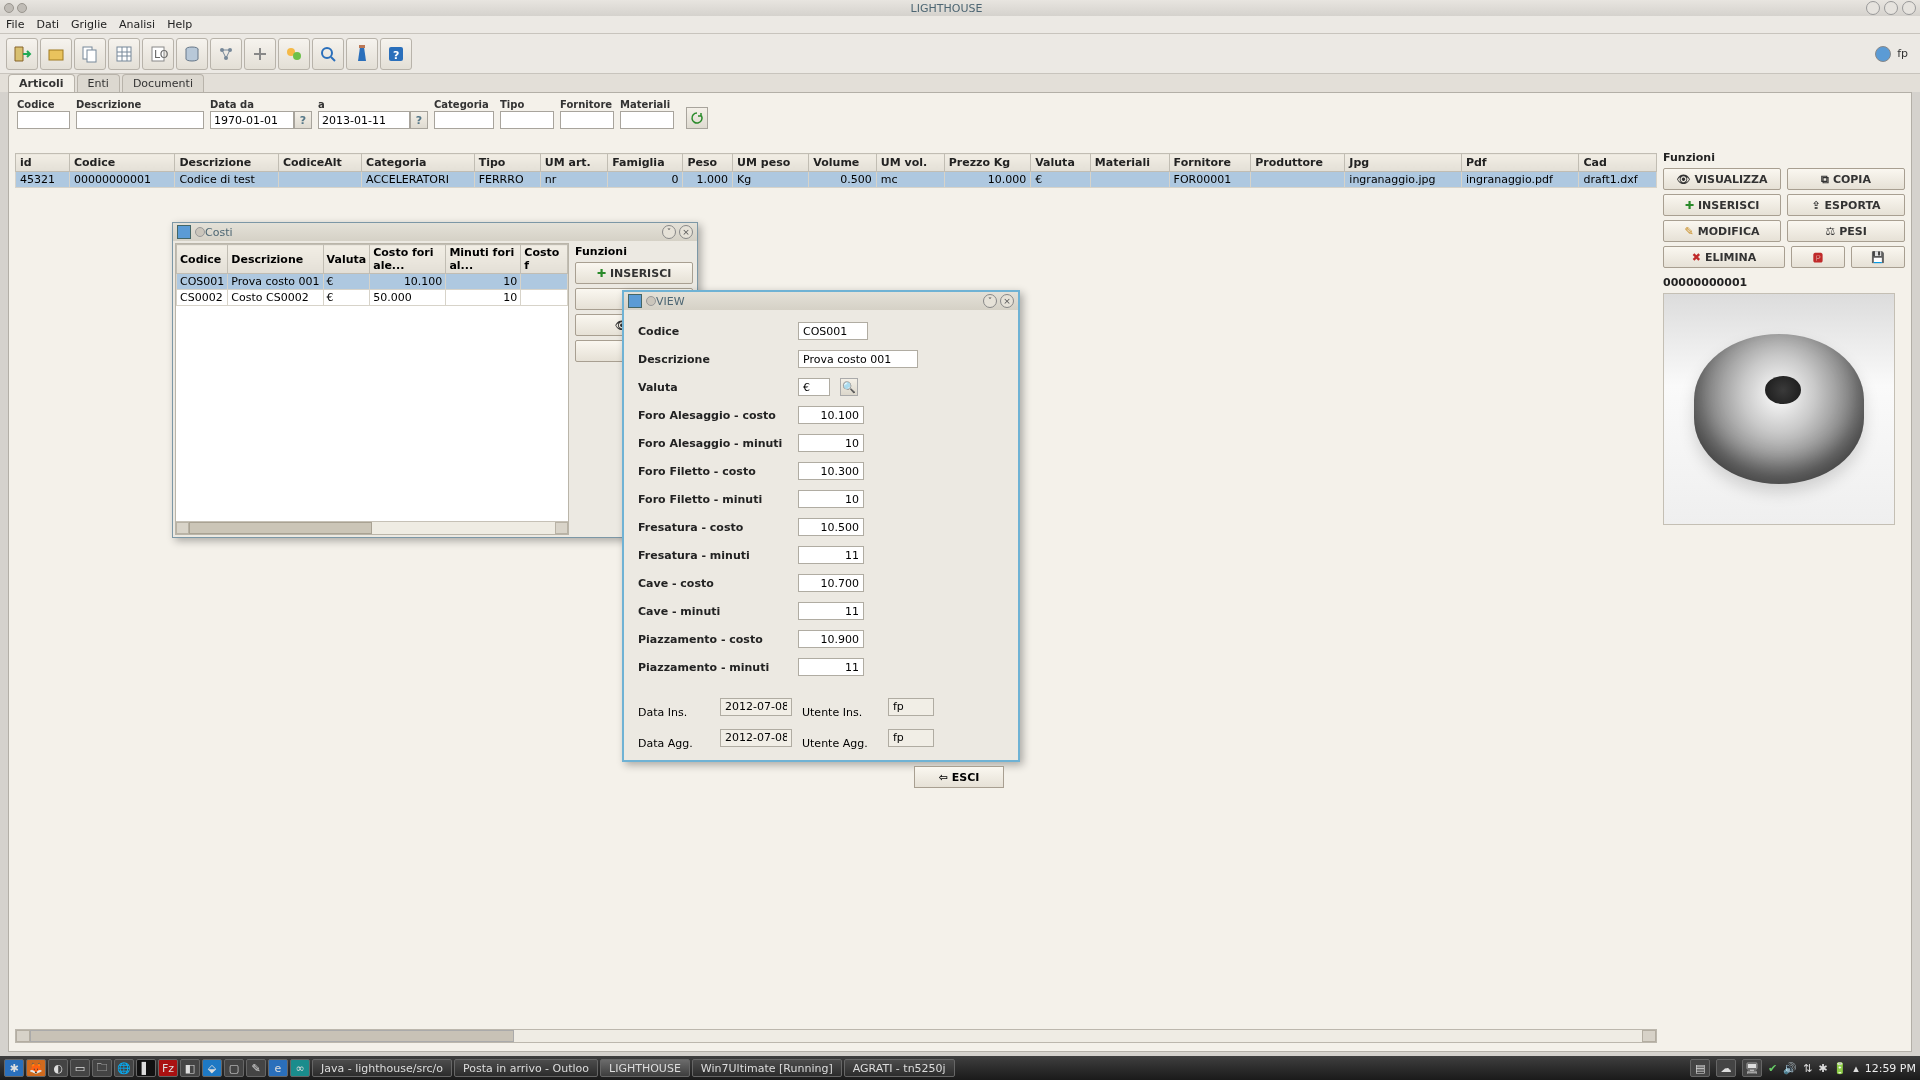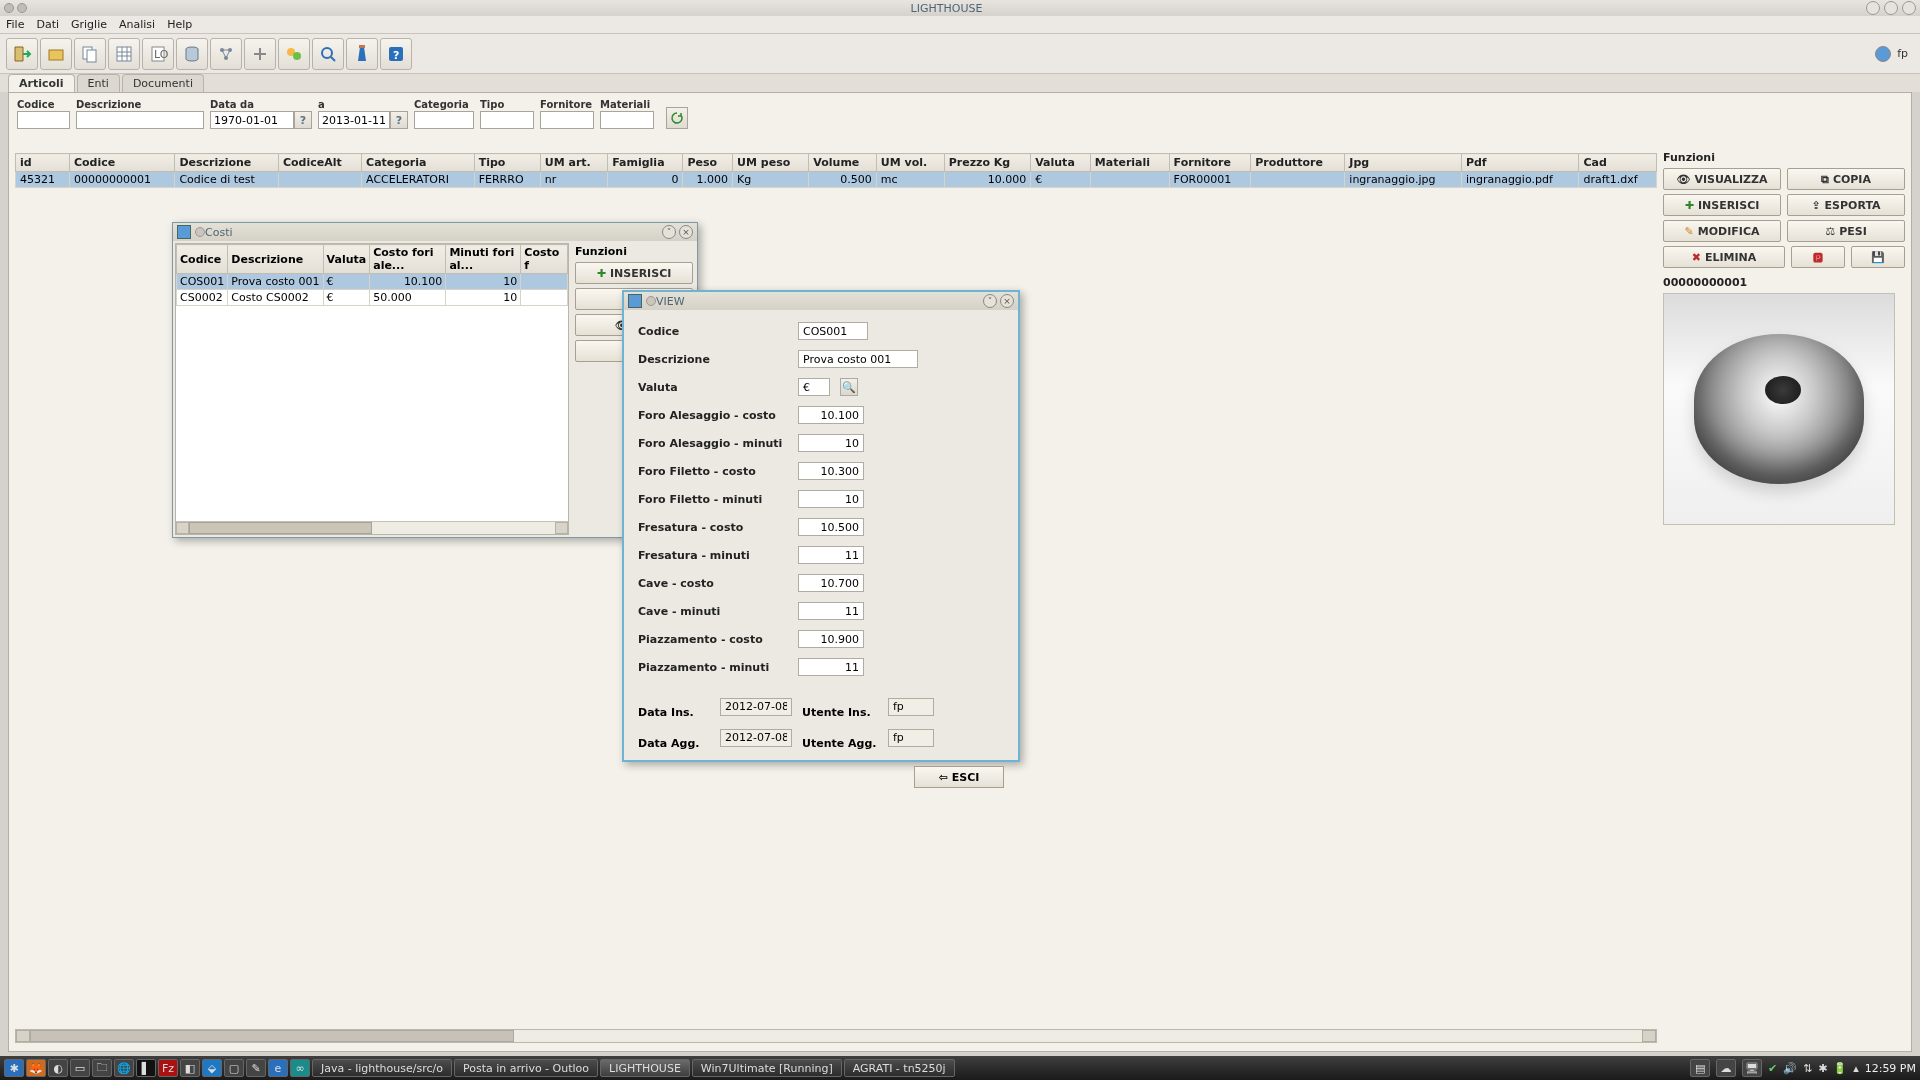--- a/index.html
+++ b/index.html
@@ -89,21 +89,21 @@
 
 
 .view { top: 290px; left: 622px; width: 398px; height: 472px; z-index: 10; border: 2px solid #6fb2d4; }
 .view-body { padding: 12px 14px; display: flex; flex-direction: column; gap: 10px; }
 .frow { display: flex; align-items: center; gap: 10px; }
 .frow label { width: 150px; font-weight: bold; color: #222; }
 .frow input { height: 18px; border: 1px solid #b0aca2; background: #fff; padding: 0 4px; text-align: right; }
 .frow input.l { text-align: left; }
 .frow .lookup { width: 18px; height: 18px; border: 1px solid #aaa; background: linear-gradient(#f4f0e7,#dcd7cb); display:inline-flex; align-items:center; justify-content:center; }
 .meta { margin-top: 8px; display: grid; grid-template-columns: 72px 72px 76px 46px; gap: 6px 10px; align-items: center; }
-.meta label { font-weight: bold; margin-top: 12px; }
+.meta label { font-weight: normal; margin-top: 12px; }
 .meta input { height: 18px; border: 1px solid #b0aca2; background: #f1eee6; padding: 0 4px; text-align:left;}
 .esci-row { display: flex; justify-content: flex-end; margin-top: 6px; }
 .esci { width: 90px; height: 22px; border: 1px solid #a89f91; background: linear-gradient(#faf7f0,#e6e1d6); display:flex; align-items:center; justify-content:center; gap:4px; font-weight:bold; }
 
 
 .taskbar { position: absolute; bottom: 0; left: 0; right: 0; height: 24px; background: linear-gradient(#3f3f3f,#1a1a1a); display: flex; align-items: center; padding: 0 4px; gap: 2px; color: #ddd; font-size: 10px; }
 .taskbar .tbicon { width: 20px; height: 18px; background: #444; border: 1px solid #666; border-radius: 2px; display:flex; align-items:center; justify-content:center; }
 .taskbar .task { height: 18px; padding: 0 8px; background: linear-gradient(#4c4c4c,#2c2c2c); border: 1px solid #666; border-radius: 2px; display: flex; align-items: center; gap: 4px; max-width: 160px; overflow: hidden; white-space: nowrap; }
 .taskbar .task.active { background: linear-gradient(#6b6b6b,#3e3e3e); }
 .taskbar .tray { margin-left: auto; display: flex; gap: 6px; align-items: center; }
@@ -238,21 +238,21 @@
       <div class="filter-col">
           <label>Data da</label>
           <div style="display:flex">
             <input style="width: 84px;" value="1970-01-01">
             <div class="qbtn">?</div>
           </div>
         </div>
       <div class="filter-col">
           <label>a</label>
           <div style="display:flex">
-            <input style="width: 72px;" value="2013-01-11">
+            <input style="width: 92px;" value="2013-01-11">
             <div class="qbtn">?</div>
           </div>
         </div>
       <div class="filter-col">
           <label>Categoria</label>
           <input style="width: 60px;">
         </div>
       <div class="filter-col">
           <label>Tipo</label>
           <input style="width: 54px;">

